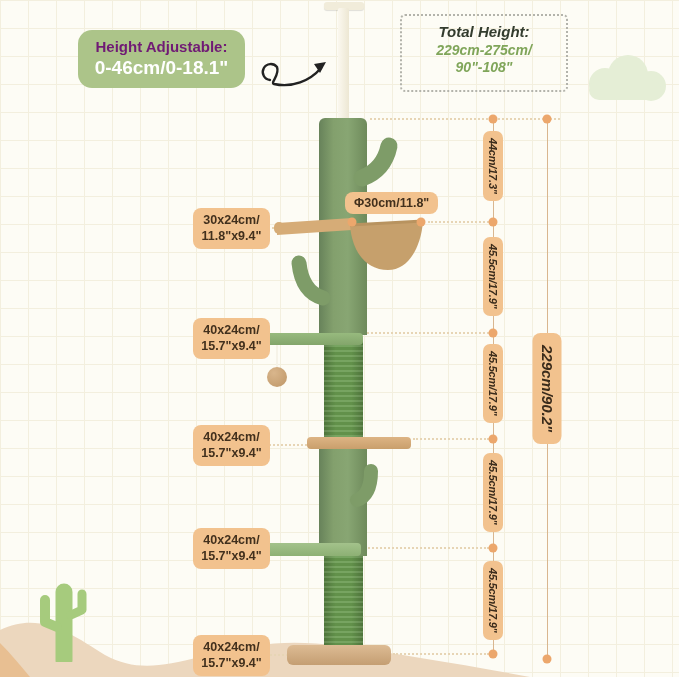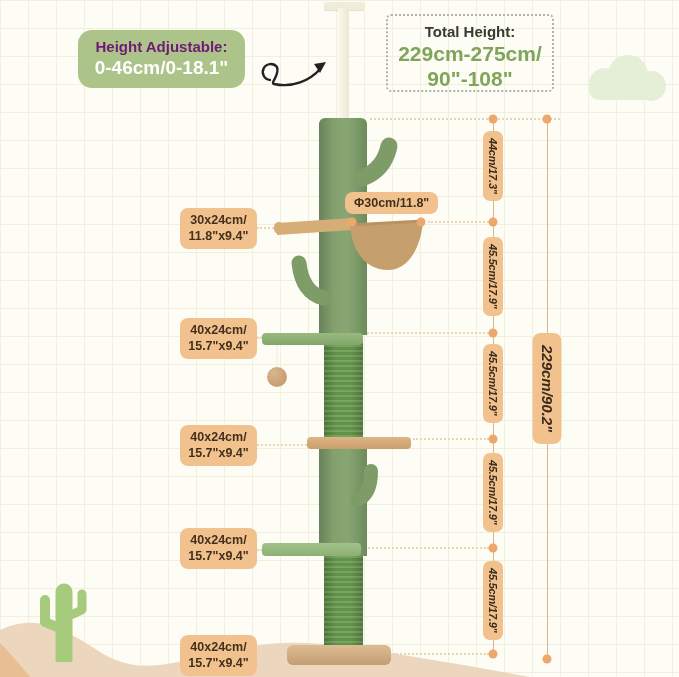--- a/index.html
+++ b/index.html
@@ -14,31 +14,31 @@
   }
   .abs{position:absolute;}
   
   .badge-adjustable{
     left:78px;top:30px;width:167px;height:58px;background:#ACC489;
     border-radius:14px;text-align:center;box-sizing:border-box;padding-top:8px;
   }
   .badge-adjustable .t1{font-size:15px;font-weight:bold;color:#701a75;}
   .badge-adjustable .t2{font-size:19px;font-weight:bold;color:#FFFFFF;margin-top:2px;}
   .badge-total{
-    left:386px;top:14px;width:168px;height:78px;border:2px dotted #B3B3AB;
-    border-radius:5px;text-align:center;box-sizing:border-box;padding-top:7px;
+    left:400px;top:14px;width:168px;height:78px;border:2px dotted #B3B3AB;
+    border-radius:5px;text-align:center;box-sizing:border-box;padding-top:7px;font-style:italic;
   }
   .badge-total .t1{font-size:15px;font-weight:bold;color:#333C2E;}
-  .badge-total .t2{font-size:21px;font-weight:bold;color:#7FA559;line-height:1.18;margin-top:2px;}
+  .badge-total .t2{font-size:14px;font-weight:bold;color:#7FA559;line-height:1.18;margin-top:2px;}
   
   .vline{width:1px;background:#D9B68F;}
   .dot{width:9px;height:9px;border-radius:50%;background:#ECA76C;transform:translate(-50%,-50%);}
   .leader{height:0;border-top:2px dotted #E7D5B5;}
   .dim-left{
-    left:180px;width:73px;background:#F2C28E;border-radius:8px;text-align:center;
+    left:193px;width:73px;background:#F2C28E;border-radius:8px;text-align:center;
     padding:4px 2px;font-size:12.5px;font-weight:bold;color:#42301D;line-height:1.3;
   }
   .dim-mid{
     background:#F2C28E;border-radius:8px;text-align:center;
     padding:4px 9px;font-size:12.5px;font-weight:bold;color:#42301D;
   }
   .seg{
     left:493px;transform:translateX(-50%);writing-mode:vertical-rl;
     background:#F2C28E;border-radius:7px;padding:7px 4px;
     font-size:11px;font-weight:bold;font-style:italic;color:#3A2B1B;letter-spacing:-0.2px;

